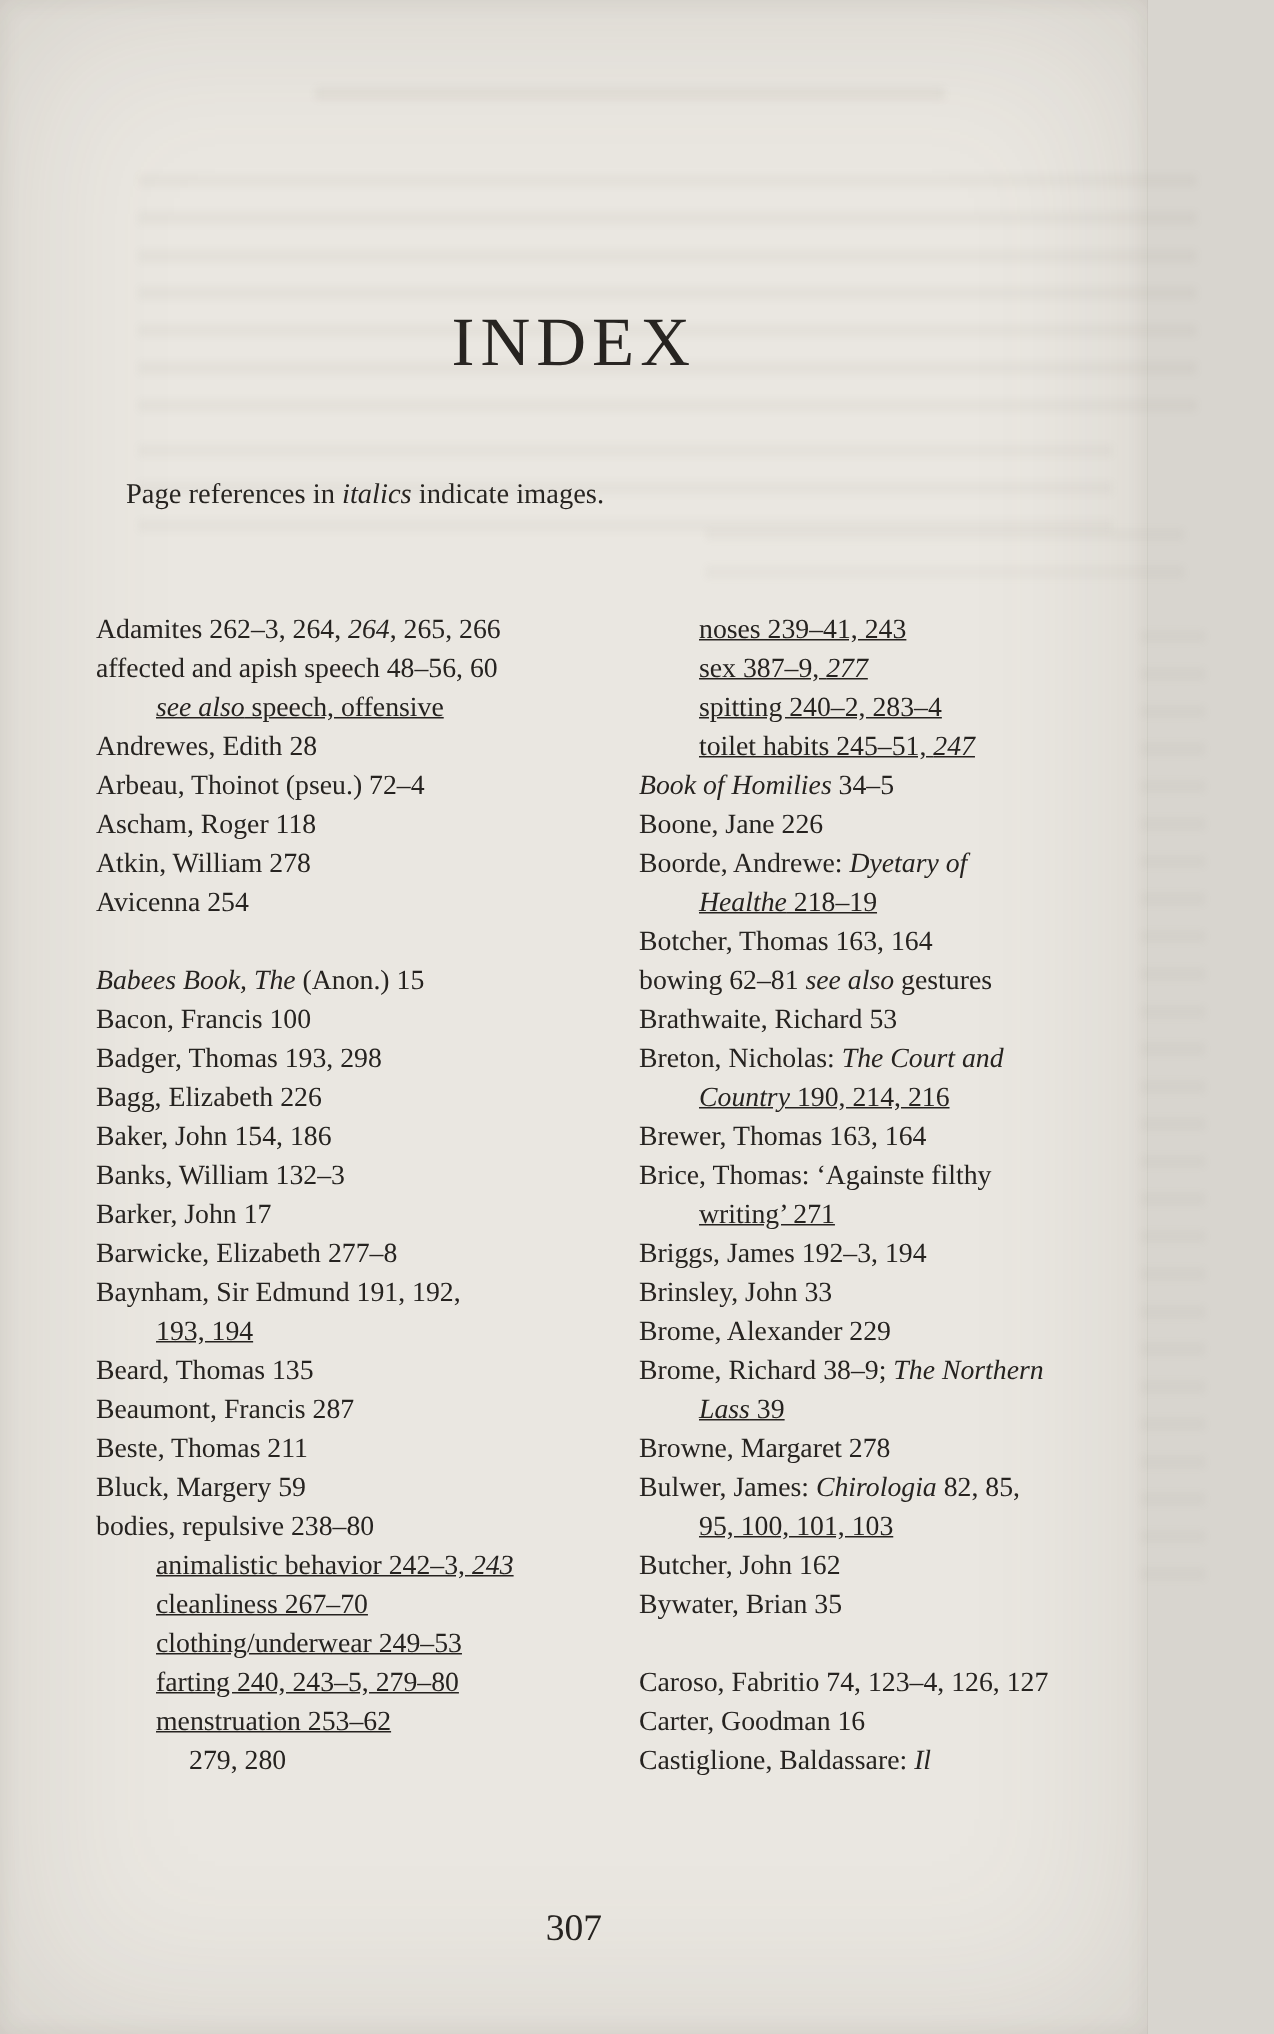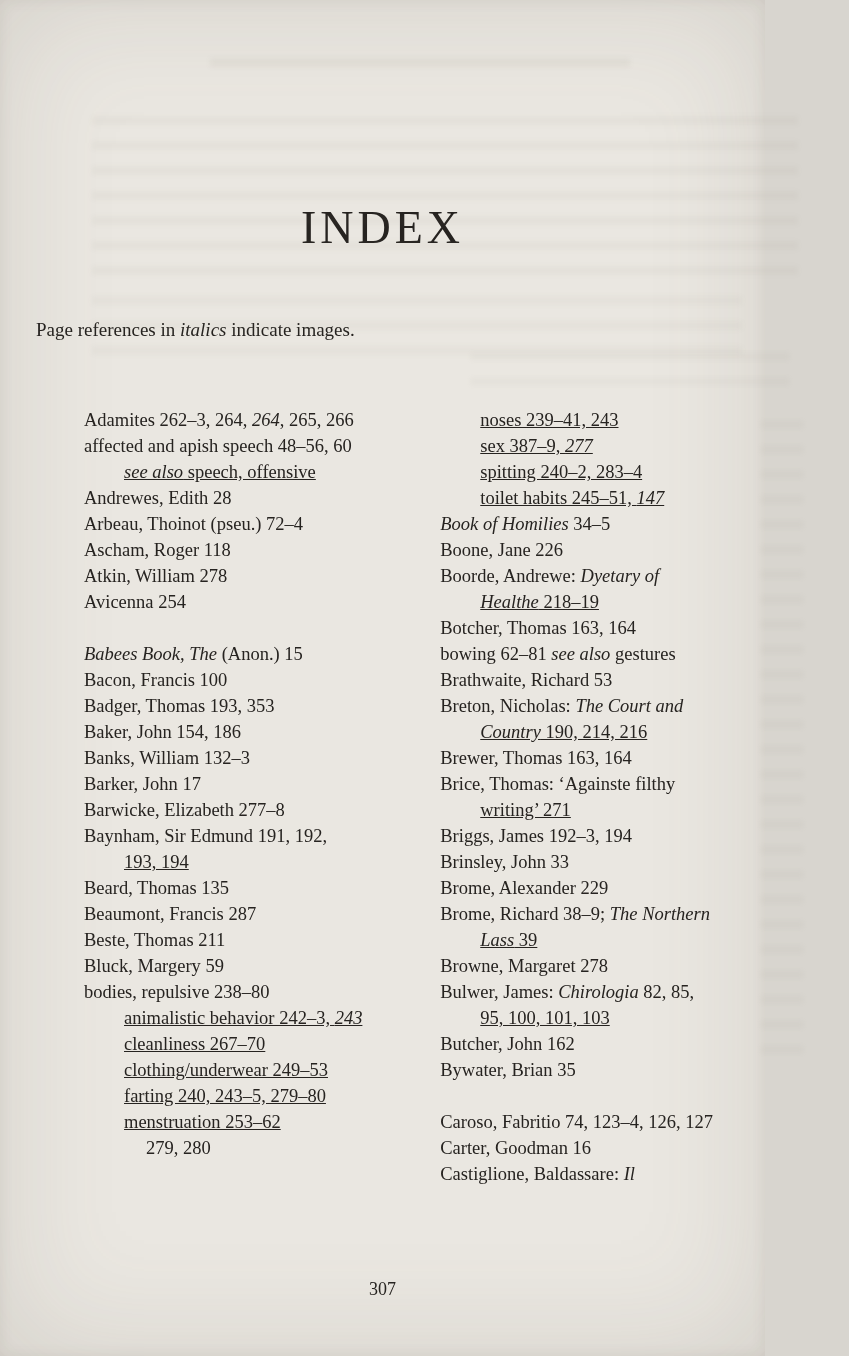--- a/index.html
+++ b/index.html
@@ -29,41 +29,41 @@
   .g3{left:92px;top:296px;width:650px;height:64px;opacity:.34;}
   .g4{left:470px;top:352px;width:320px;height:40px;opacity:.3;}
   .g5{left:760px;top:420px;width:44px;height:640px;opacity:.3;}
   .title{
     margin:0;padding-top:201px;
     text-align:center;
     font-size:46px;font-weight:normal;
     letter-spacing:4px;
   }
   .note{
-    margin:62px 0 0 36px;
+    margin:62px 0 0 84px;
     font-size:19px;line-height:27px;
   }
   .columns{
     display:flex;
-    margin:64px 0 0 84px;
+    margin:64px 0 0 64px;
   }
   .col-left{width:362px;}
   .col-right{width:330px;}
   .line{
     white-space:pre;
     font-size:18.5px;line-height:26px;
   }
   .ind1{padding-left:40px;text-decoration:underline;}
   .ind2{padding-left:62px;}
   .it{font-style:italic;}
   .spacer{height:26px;}
   .folio{
     position:absolute;left:0;bottom:56px;width:100%;
     text-align:center;
-    font-size:18px;
+    font-size:25px;
     margin-top:46px;
   }
 </style>
 </head>
 <body>
 
 <div class="page">
   <div class="ghost g1"></div>
   <div class="ghost g2"></div>
   <div class="ghost g3"></div>
@@ -99,21 +99,24 @@
           <div class="line ind0"><span>Avicenna 254</span></div>
         </div>
         <div class="spacer"></div>
         <div class="entry">
           <div class="line ind0"><span class="it">Babees Book, The</span><span> (Anon.) 15</span></div>
         </div>
         <div class="entry">
           <div class="line ind0"><span>Bacon, Francis 100</span></div>
         </div>
         <div class="entry">
-          <div class="line ind0"><span>Badger, Thomas 193, 353</span></div>
+          <div class="line ind0"><span>Badger, Thomas 193, 298</span></div>
+        </div>
+        <div class="entry">
+          <div class="line ind0"><span>Bagg, Elizabeth 226</span></div>
         </div>
         <div class="entry">
           <div class="line ind0"><span>Baker, John 154, 186</span></div>
         </div>
         <div class="entry">
           <div class="line ind0"><span>Banks, William 132–3</span></div>
         </div>
         <div class="entry">
           <div class="line ind0"><span>Barker, John 17</span></div>
         </div>
@@ -162,21 +165,21 @@
         <div class="entry">
           <div class="line ind1"><span>noses 239–41, 243</span></div>
         </div>
         <div class="entry">
           <div class="line ind1"><span>sex 387–9, </span><span class="it">277</span></div>
         </div>
         <div class="entry">
           <div class="line ind1"><span>spitting 240–2, 283–4</span></div>
         </div>
         <div class="entry">
-          <div class="line ind1"><span>toilet habits 245–51, </span><span class="it">147</span></div>
+          <div class="line ind1"><span>toilet habits 245–51, </span><span class="it">247</span></div>
         </div>
         <div class="entry">
           <div class="line ind0"><span class="it">Book of Homilies</span><span> 34–5</span></div>
         </div>
         <div class="entry">
           <div class="line ind0"><span>Boone, Jane 226</span></div>
         </div>
         <div class="entry">
           <div class="line ind0"><span>Boorde, Andrewe: </span><span class="it">Dyetary of</span></div>
           <div class="line ind1"><span class="it">Healthe</span><span> 218–19</span></div>

